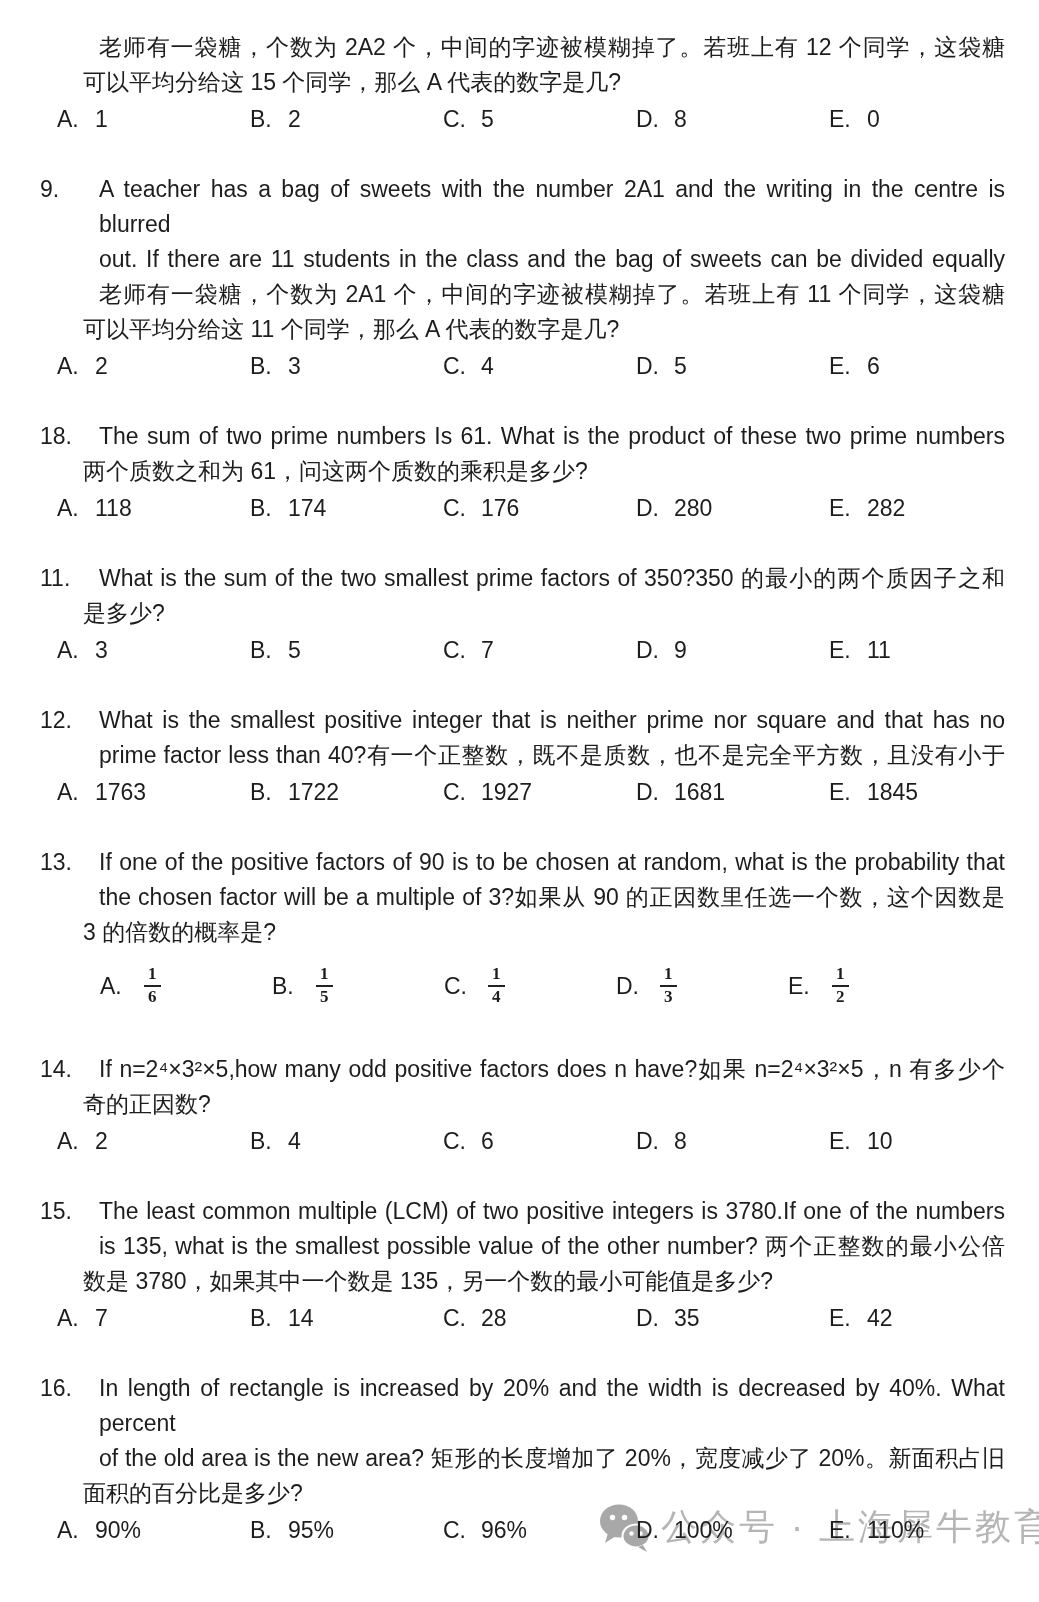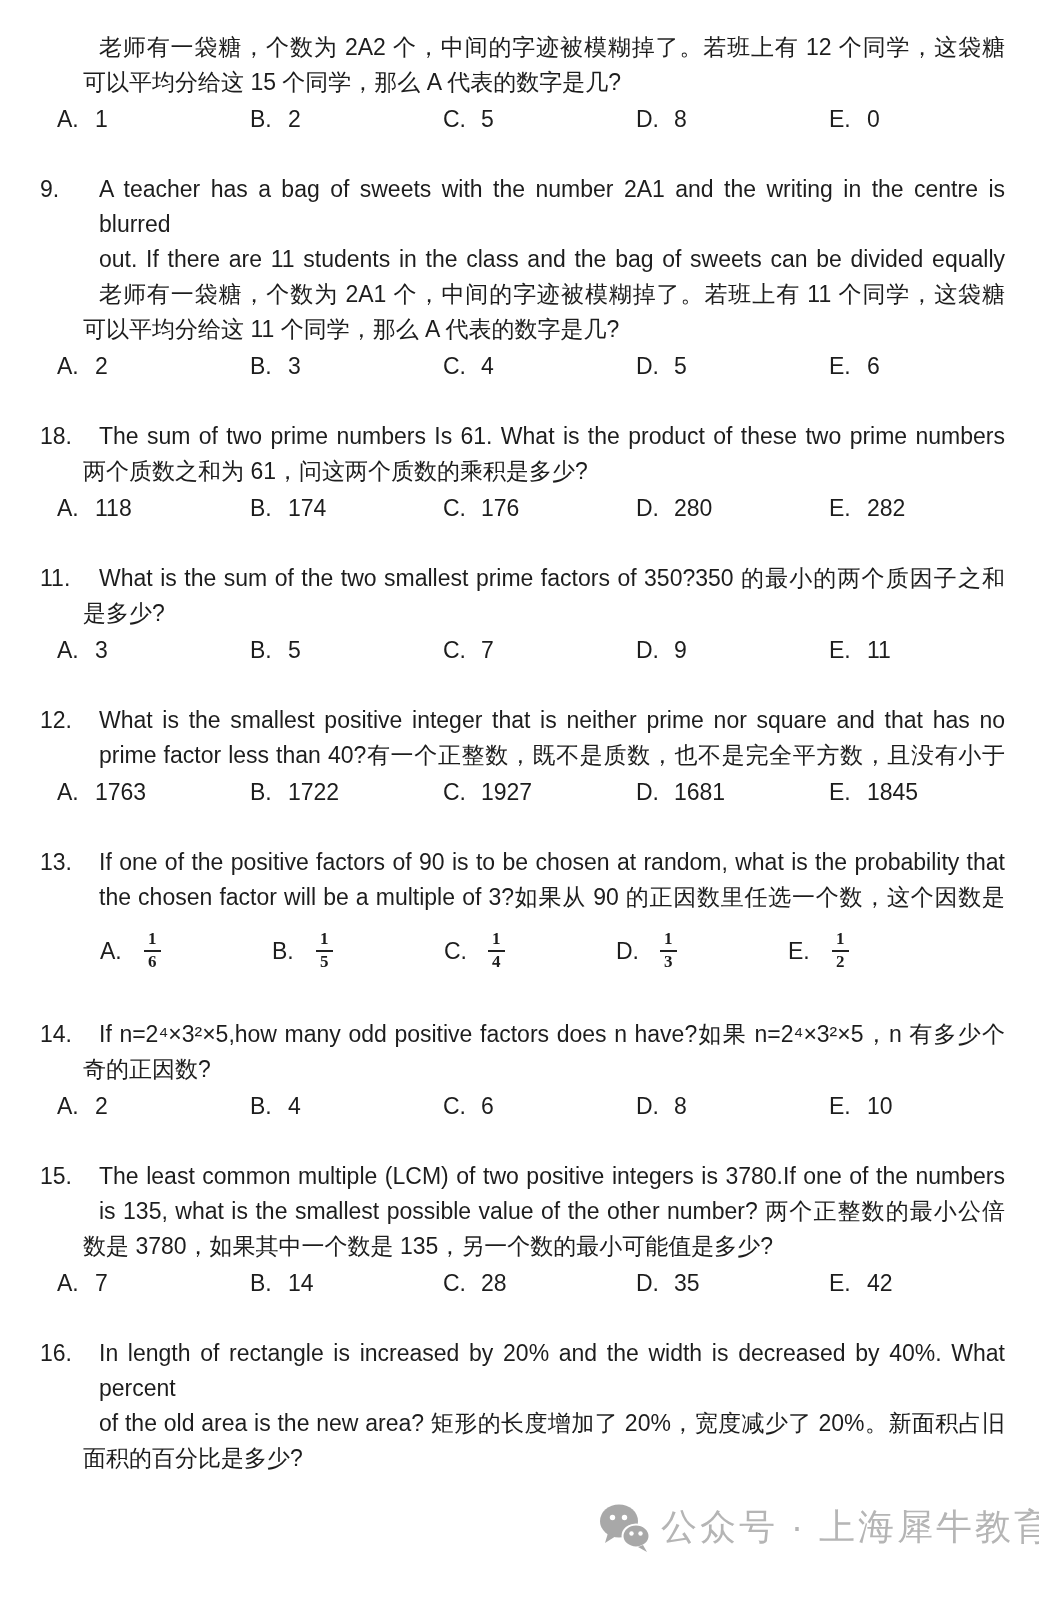--- a/index.html
+++ b/index.html
@@ -103,20 +103,21 @@
           <div class="opt"><span class="olabel">B.</span><span class="oval">1722</span></div>
           <div class="opt"><span class="olabel">C.</span><span class="oval">1927</span></div>
           <div class="opt"><span class="olabel">D.</span><span class="oval">1681</span></div>
           <div class="opt"><span class="olabel">E.</span><span class="oval">1845</span></div>
         </div>
       </div>
       <div class="question">
         <div class="qnum">13.</div>
         <div class="line just">If one of the positive factors of 90 is to be chosen at random, what is the probability that</div>
         <div class="line just">the chosen factor will be a multiple of 3?如果从 90 的正因数里任选一个数，这个因数是</div>
+        <div class="line">3 的倍数的概率是?</div>
         <div class="opts fracs">
           <div class="opt">
             <span class="olabel">A.</span>
             <span class="frac">
               <span class="fnum">1</span>
               <span class="fden">6</span>
             </span>
           </div>
           <div class="opt">
             <span class="olabel">B.</span>
@@ -171,15 +172,22 @@
           <div class="opt"><span class="olabel">C.</span><span class="oval">28</span></div>
           <div class="opt"><span class="olabel">D.</span><span class="oval">35</span></div>
           <div class="opt"><span class="olabel">E.</span><span class="oval">42</span></div>
         </div>
       </div>
       <div class="question">
         <div class="qnum">16.</div>
         <div class="line just">In length of rectangle is increased by 20% and the width is decreased by 40%. What percent</div>
         <div class="line just">of the old area is the new area? 矩形的长度增加了 20%，宽度减少了 20%。新面积占旧</div>
         <div class="line">面积的百分比是多少?</div>
+        <div class="opts">
+          <div class="opt"><span class="olabel">A.</span><span class="oval">90%</span></div>
+          <div class="opt"><span class="olabel">B.</span><span class="oval">95%</span></div>
+          <div class="opt"><span class="olabel">C.</span><span class="oval">96%</span></div>
+          <div class="opt"><span class="olabel">D.</span><span class="oval">100%</span></div>
+          <div class="opt"><span class="olabel">E.</span><span class="oval">110%</span></div>
+        </div>
       </div>
     </div>
 </div>
 
 </body></html>

